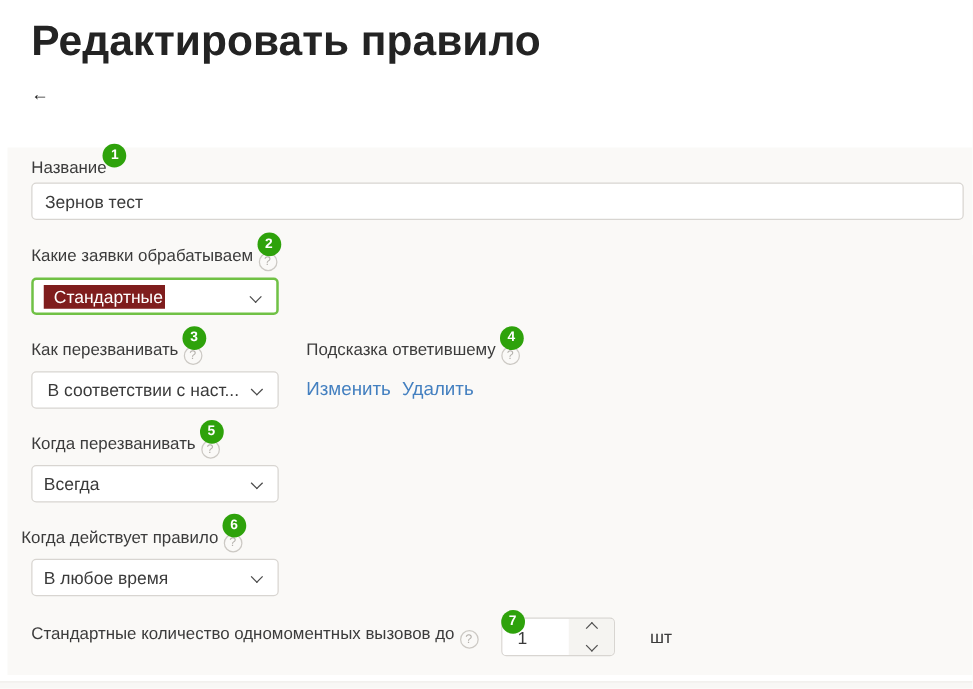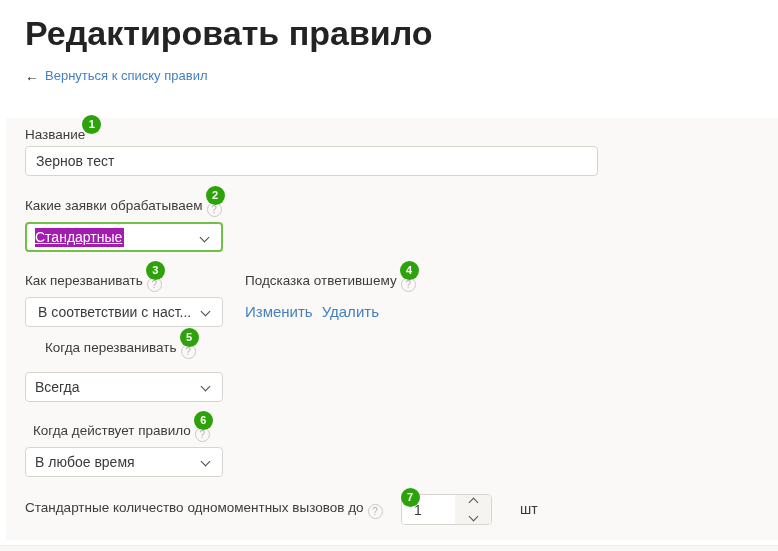--- a/index.html
+++ b/index.html
@@ -41,38 +41,38 @@
   .badge {
     display:inline-block; min-width:19px; height:19px; line-height:19px;
     border-radius:50%; background:#2ea20b; color:#ffffff;
     font-size:11px; font-weight:bold; text-align:center;
     position:relative; top:-11px; z-index:2;
   }
   .badge.overlap { margin-left:-16px; }
   .badge.after   { margin-left:-3px; }
   .badge.gapped  { margin-left:18px; }
   .text-input {
-    position:absolute; top:146px; left:25px; width:573px; height:30px;
+    position:absolute; top:146px; left:25px; width:746px; height:30px;
     border:1px solid #d8d5d1; border-radius:4px; background:#ffffff;
     font-family:"Liberation Sans","DejaVu Sans",sans-serif;
     font-size:14px; color:#3a3a3a; padding:0 10px; outline:none;
   }
   .select {
     position:absolute; left:25px; width:198px; height:30px;
     border:1px solid #d8d5d1; border-radius:4px; background:#ffffff;
     display:flex; align-items:center; padding:0 30px 0 9px;
     font-size:14px; color:#3a3a3a; cursor:pointer; white-space:nowrap;
   }
   .select.focused { border:2px solid #70c145; padding-left:8px; }
   .chev {
     position:absolute; right:13px; top:10px; width:7px; height:7px;
     border-right:1.6px solid #4a4a4a; border-bottom:1.6px solid #4a4a4a;
     transform:rotate(45deg);
   }
-  .sel-highlight { background:#a21caf; color:#ffffff; padding:1px 2px 2px 0;text-decoration:underline; }
+  .sel-highlight { background:#7f1d1d; color:#ffffff; padding:1px 2px 2px 8px; }
   .links-row {
     position:absolute; top:303px; left:245px;
     display:flex; gap:9px; font-size:15px;
   }
   .links-row a, .link { color:#4480c0; text-decoration:none; cursor:pointer; }
   .num-input {
     position:absolute; top:494px; left:401px; width:91px; height:31px;
     border:1px solid #d8d5d1; border-radius:4px; background:#ffffff;
     display:flex; overflow:hidden;
   }
@@ -96,35 +96,34 @@
   .spin-down-glyph {
     width:7px; height:7px; border-bottom:1.6px solid #4f4f4f; border-right:1.6px solid #4f4f4f;
     transform:rotate(45deg); margin-bottom:3px;
   }
   .unit-label { position:absolute; top:501px; left:520px; font-size:14px; color:#3a3a3a; }
   
   .lr-name  { top:126px; left:25px; }
   .lr-req   { top:197px; left:25px; }
   .lr-how   { top:272px; left:25px; }
   .lr-hint  { top:272px; left:245px; }
-  .lr-when  { top:339px; left:25px;margin-left:20px; }
-  .lr-rule  { top:422px; left:33px; }
+  .lr-when  { top:347px; left:25px; }
+  .lr-rule  { top:422px; left:17px; }
   .lr-limit { top:499px; left:25px; }
   .sel-req  { top:222px; }
   .sel-how  { top:297px;padding-left:12px; }
   .sel-when { top:372px; }
   .sel-rule { top:447px; }
 </style>
 </head>
 <body>
 
 <div class="page-title">Редактировать правило</div>
 <div class="back-row">
   <span class="back-arrow">←</span>
-  <span class="back-link">Вернуться к списку правил</span>
 </div>
 
 <div class="panel"></div>
 <div class="bottom-strip"></div>
 
 <div class="label-row lr-name">
   <span>Название</span><span class="badge after">1</span>
 </div>
 <input class="text-input" type="text" value="Зернов тест" style="">
 

